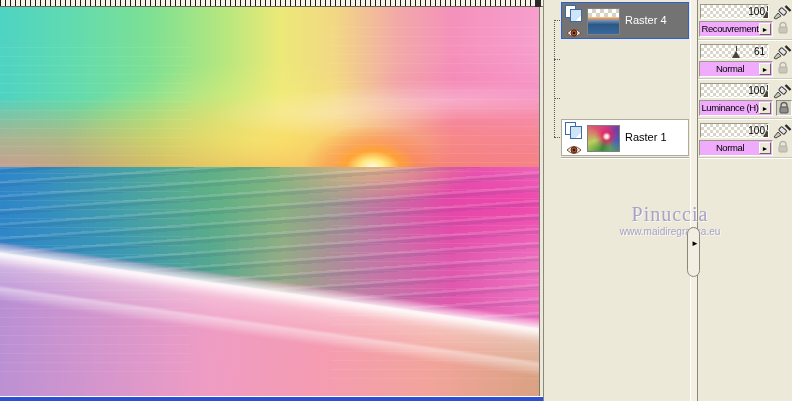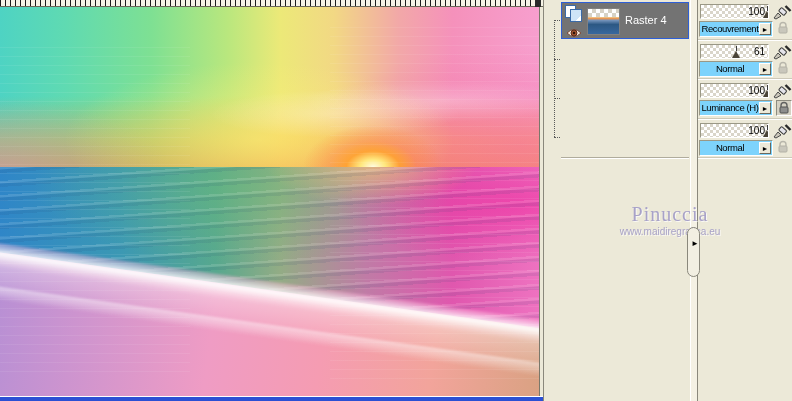--- a/index.html
+++ b/index.html
@@ -94,21 +94,21 @@
   .prop-group { position:absolute; left:0; width:94px; height:36px; }
   .opacity-bar { position:absolute; left:2px; top:1px; width:69px; height:15px; overflow:hidden;
     border:1px solid; border-color:#9a9886 #fff #fff #9a9886;
     background:conic-gradient(#d9d5c9 0 25%, #fff 0 50%, #d9d5c9 0 75%, #fff 0) 0 0/6px 6px; }
   .opacity-value { position:absolute; right:3px; top:0; font-size:10px; line-height:13px; color:#000; }
   .slider-marker { position:absolute; bottom:0; width:9px; height:12px; }
   .slider-marker::before { content:''; position:absolute; left:4px; top:0; width:1px; height:5px; background:#3a3a3a; }
   .slider-marker::after { content:''; position:absolute; left:0; bottom:0; width:0; height:0;
     border-left:4px solid transparent; border-right:4px solid transparent; border-bottom:7px solid #4a4438; }
   .brush-btn { position:absolute; left:74px; top:0; width:20px; height:17px; cursor:pointer; }
-  .blend-dropdown { position:absolute; left:1px; top:18px; width:74px; height:16px; background:#7dd3fc;
+  .blend-dropdown { position:absolute; left:1px; top:18px; width:74px; height:16px; background:#f0abfc;
     border:1px solid; border-color:#9a9886 #fff #fff #9a9886; cursor:pointer; }
   .blend-label { position:absolute; left:1px; right:13px; top:1px; font-size:9.5px; letter-spacing:-0.4px;
     line-height:12px; text-align:center; white-space:nowrap; overflow:hidden; color:#000; }
   .dd-arrow-btn { position:absolute; right:1px; top:1px; width:12px; height:12px; background:#ece9d8;
     border:1px solid; border-color:#fff #6a685c #6a685c #fff; font-size:7px; line-height:11px; text-align:center; color:#000; cursor:pointer; }
   .lock-btn { position:absolute; left:78px; top:18px; width:16px; height:16px; opacity:.35; cursor:pointer; }
   .lock-btn.pressed { opacity:.95; background:#d4d0c2; border:1px solid; border-color:#8a887c #fff #fff #8a887c; }
   .prop-sep { position:absolute; left:0; width:94px; height:2px; border-top:1px solid #cdc9b9; border-bottom:1px solid #fff; }
 </style>
 </head>
@@ -149,20 +149,37 @@
         </svg>
     </span>
     <span class="thumb">
         <span class="thumb-overlay ov-beach"></span>
       </span>
     <span class="layer-label">Raster 4</span>
   </div>
 
 
 
+  <div class="layer-row" style="top:119px">
+    <span class="layer-type-icon">
+      <span class="page-back"></span>
+        <span class="page-front"></span>
+    </span>
+    <span class="eye-btn">
+      <svg width="16" height="12" viewBox="0 0 16 12">
+          <path d="M1 6 Q8 -1 15 6 Q8 13 1 6Z" fill="#f6ede2" stroke="#7a4a3a"></path>
+          <circle cx="8" cy="6" r="3" fill="#a0522d" stroke="#5a2a1a"></circle>
+          <circle cx="8" cy="6" r="1.2" fill="#2a140e"></circle>
+        </svg>
+    </span>
+    <span class="thumb">
+        <span class="thumb-overlay ov-rainbow"></span>
+      </span>
+    <span class="layer-label">Raster 1</span>
+  </div>
 
   <div class="rows-bottom-line"></div>
 </div>
 
 <div id="watermark">
   <div class="wm-name">Pinuccia</div>
   <div class="wm-site">www.maidiregrafica.eu</div>
 </div>
 
 <div id="splitter">

